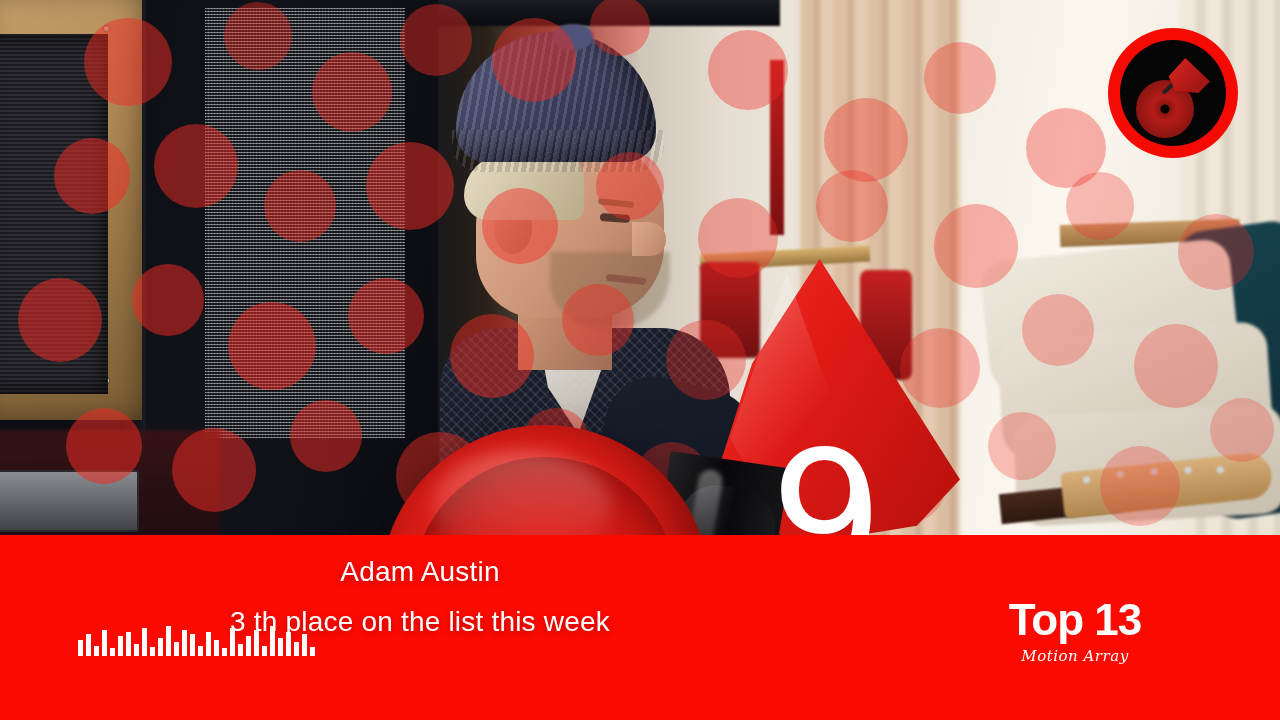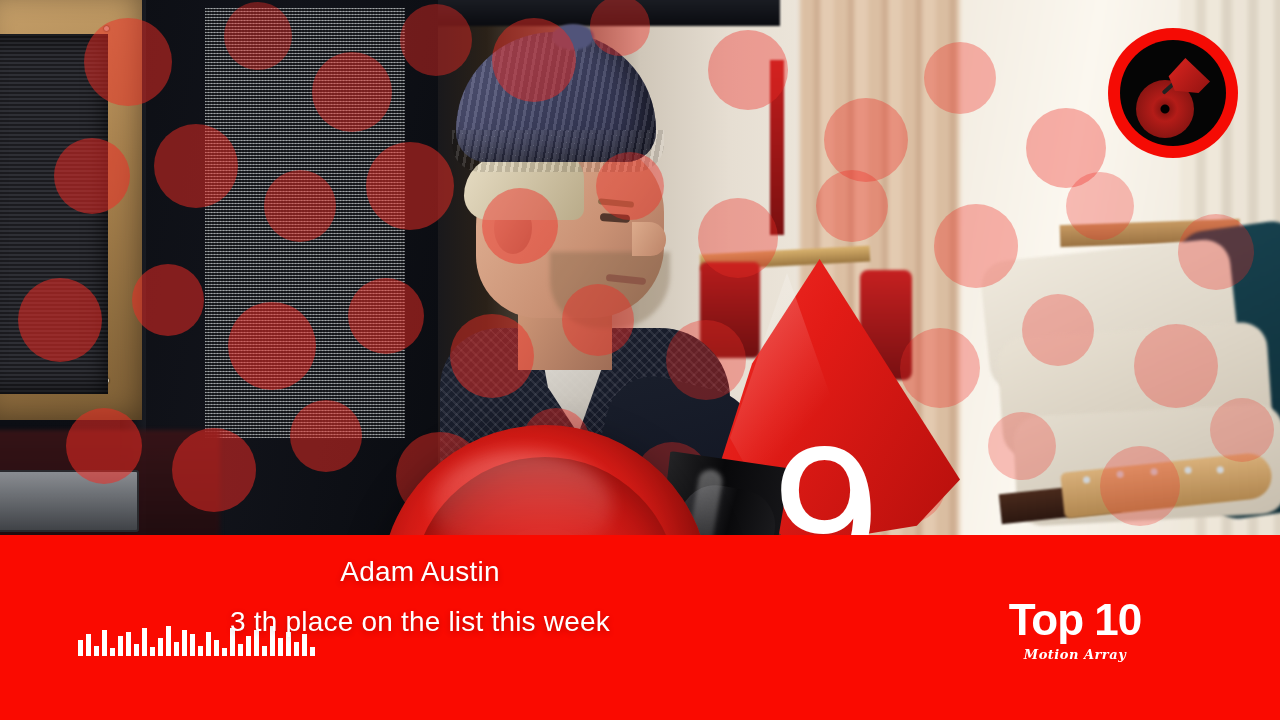--- a/index.html
+++ b/index.html
@@ -203,21 +203,21 @@
     text-shadow:0 2px 6px rgba(0,0,0,.22);}
   .sub{position:absolute;left:0;top:606px;width:840px;text-align:center;
     color:#fff;font-size:28px;font-weight:400;letter-spacing:.2px;
     text-shadow:0 2px 6px rgba(0,0,0,.22);}
 
   
   .brand{position:absolute;left:930px;top:598px;width:290px;text-align:center;color:#fff;}
   .brand-top{font-size:44px;font-weight:700;letter-spacing:-1px;line-height:1;}
   .brand-sub{font-size:14px;margin-top:8px;letter-spacing:.1px;opacity:.97;}
   .brand-sub b{font-weight:700;}
-  .brand-script{margin-top:5px;font-size:13px;font-style:italic;font-weight:700;
+  .brand-script{margin-top:5px;font-size:15px;font-style:italic;font-weight:400;
     font-family:"DejaVu Serif","Liberation Serif",serif;letter-spacing:.5px;}
 
   
   .url{position:absolute;left:758px;top:88px;width:314px;height:31px;background:#ee1408;
     color:#fff;font-size:20px;display:flex;align-items:center;justify-content:center;
     letter-spacing:.2px;}
 
   
   .logo{position:absolute;left:1108px;top:28px;width:130px;height:130px;border-radius:50%;
     background:#f50b04;display:flex;align-items:center;justify-content:center;}
@@ -394,21 +394,21 @@
       <span style="height: 24px;"></span>
       <span style="height: 14px;"></span>
       <span style="height: 22px;"></span>
       <span style="height: 9px;"></span>
     </div>
 
   <div class="name">Adam Austin</div>
   <div class="sub">3 th place on the list this week</div>
 
   <div class="brand">
-    <div class="brand-top">Top 10</div>
+    <div class="brand-top">Top 13</div>
     <div class="brand-script">Motion Array</div>
   </div>
 
 
   <div class="logo">
     <div class="logo-in">
       <div class="logo-disc"></div>
       <div class="logo-arm"></div>
       <div class="logo-cone"></div>
     </div>

